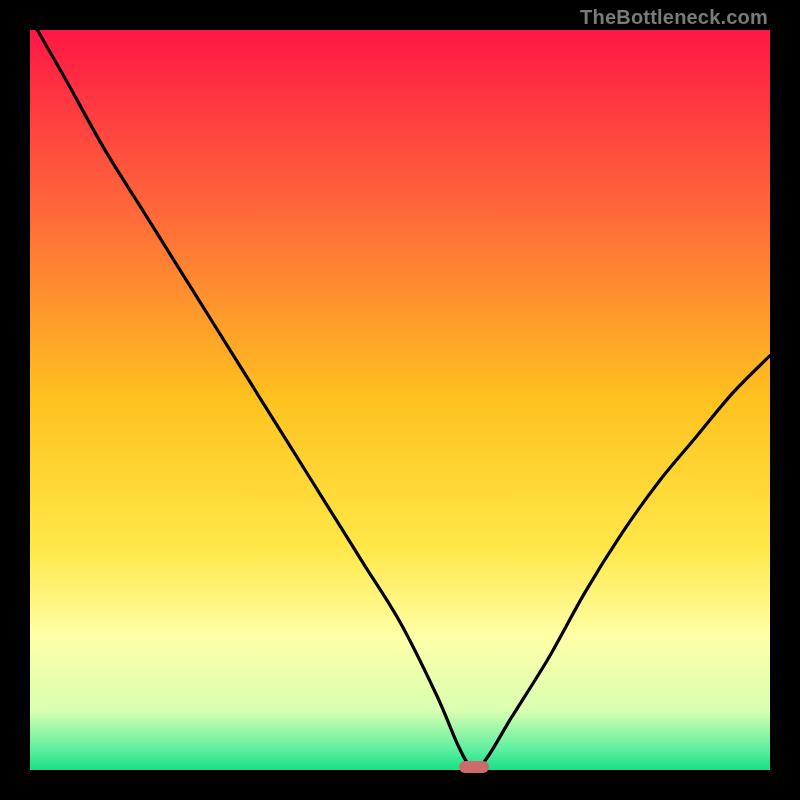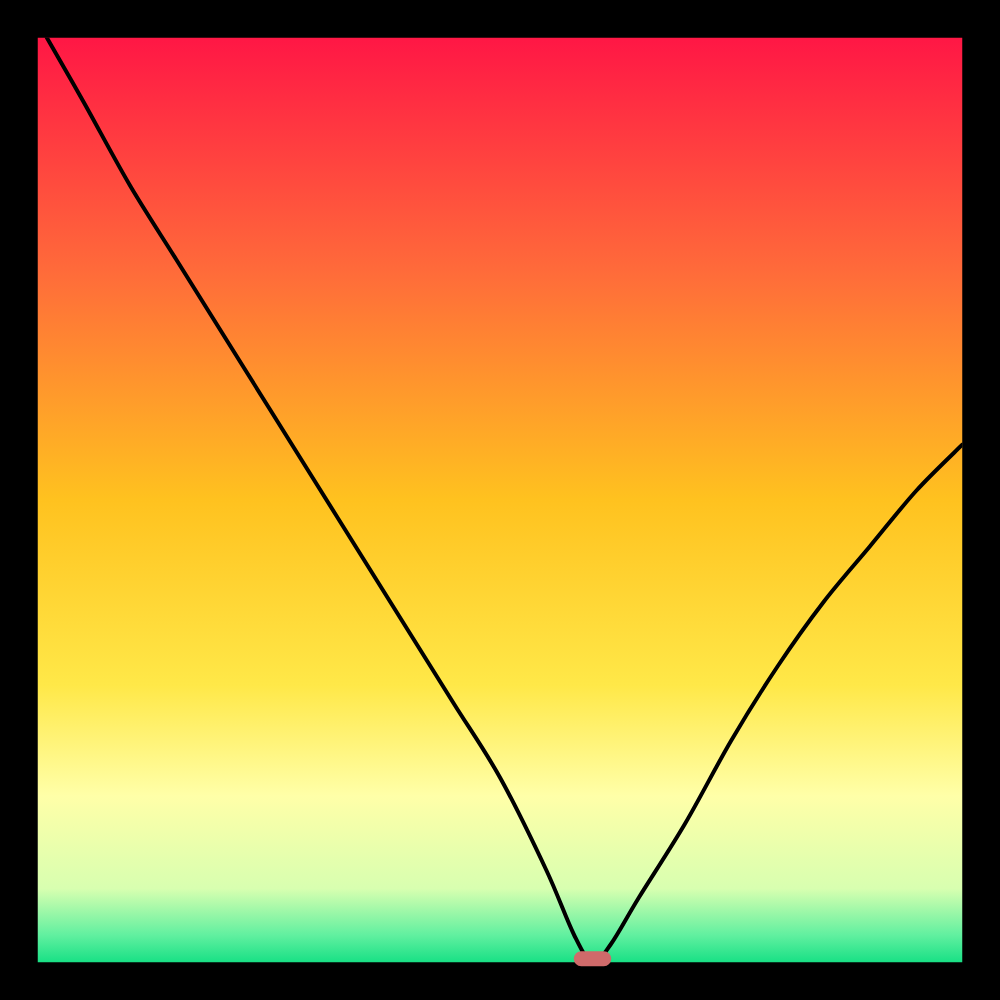--- a/index.html
+++ b/index.html
@@ -75,14 +75,15 @@
       <rect x="0" y="0" width="740" height="740" fill="url(#bg-grad)"></rect>
     </svg>
 
     <svg class="curve-svg" viewBox="0 0 740 740" preserveAspectRatio="none">
       <path id="curve-path" fill="none" stroke="#000000" stroke-width="3.2" stroke-linecap="round" stroke-linejoin="round" d="M 7.4 0 C 12.136000000000001 8.287999999999993, 26.344 32.85599999999996, 37 51.799999999999955 C 47.656 70.74399999999994, 62.16 98.27199999999996, 74 118.39999999999998 C 85.84 138.528, 99.16 158.65600000000003, 111 177.60000000000002 C 122.84 196.544, 136.16 217.85599999999997, 148 236.79999999999995 C 159.84 255.74399999999994, 173.16 277.056, 185 296 C 196.84 314.944, 210.16 336.256, 222 355.2 C 233.84 374.144, 247.16 395.45599999999996, 259 414.4 C 270.84 433.344, 284.16 454.656, 296 473.6 C 307.84 492.54400000000004, 321.16 513.856, 333 532.8 C 344.84 551.7439999999999, 358.15999999999997 570.688, 370 592 C 381.84000000000003 613.312, 397.5280000000001 645.872, 407.00000000000006 666 C 416.47200000000004 686.128, 423.28 705.9599999999999, 429.2 717.8 C 435.12 729.64, 439.264 738.816, 444 740 C 448.736 741.184, 452.88 733.488, 458.8 725.2 C 464.72 716.912, 471.528 703.5920000000001, 481 688.2 C 490.472 672.808, 506.16 649.128, 518 629 C 529.84 608.872, 543.16 582.528, 555 562.4 C 566.84 542.2719999999999, 580.16 520.96, 592 503.2 C 603.84 485.44, 617.16 466.792, 629 451.4 C 640.84 436.008, 654.16 421.208, 666 407 C 677.84 392.792, 691.16 375.62399999999997, 703 362.59999999999997 C 714.84 349.57599999999996, 734.08 331.52, 740 325.59999999999997"></path>
     </svg>
 
     <div id="marker" class="marker" style="left: 429.2px; width: 29.6px; top: 731px; background: rgb(207, 106, 106);"></div>
   </div>
 
+  <div class="watermark">TheBottleneck.com</div>
 
 </div>
 
 </body></html>

